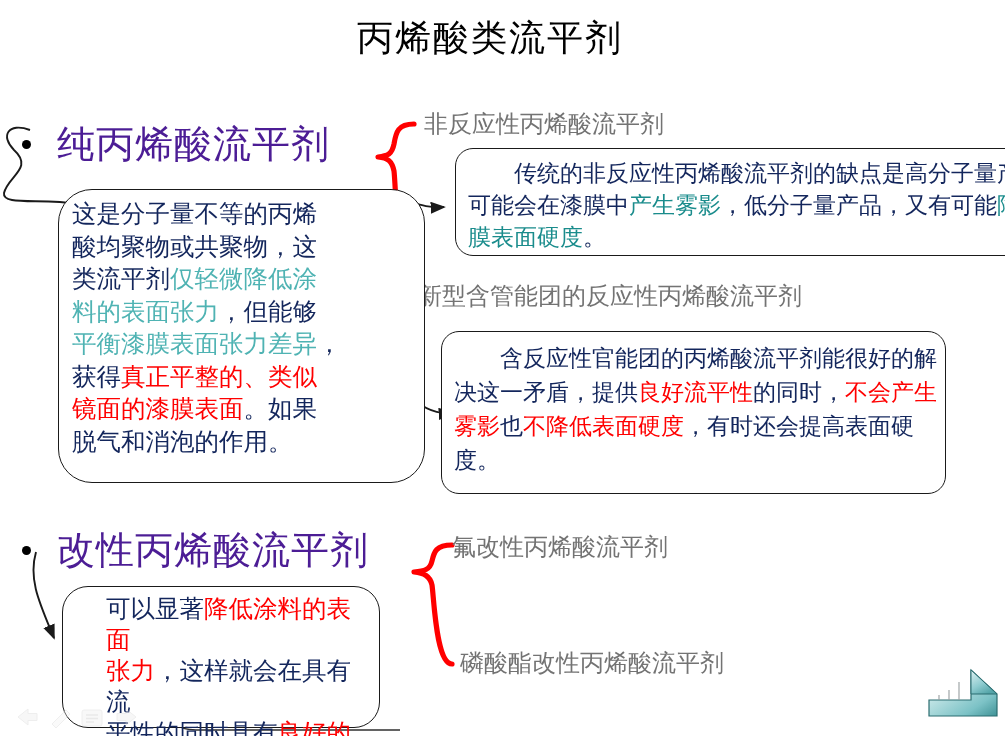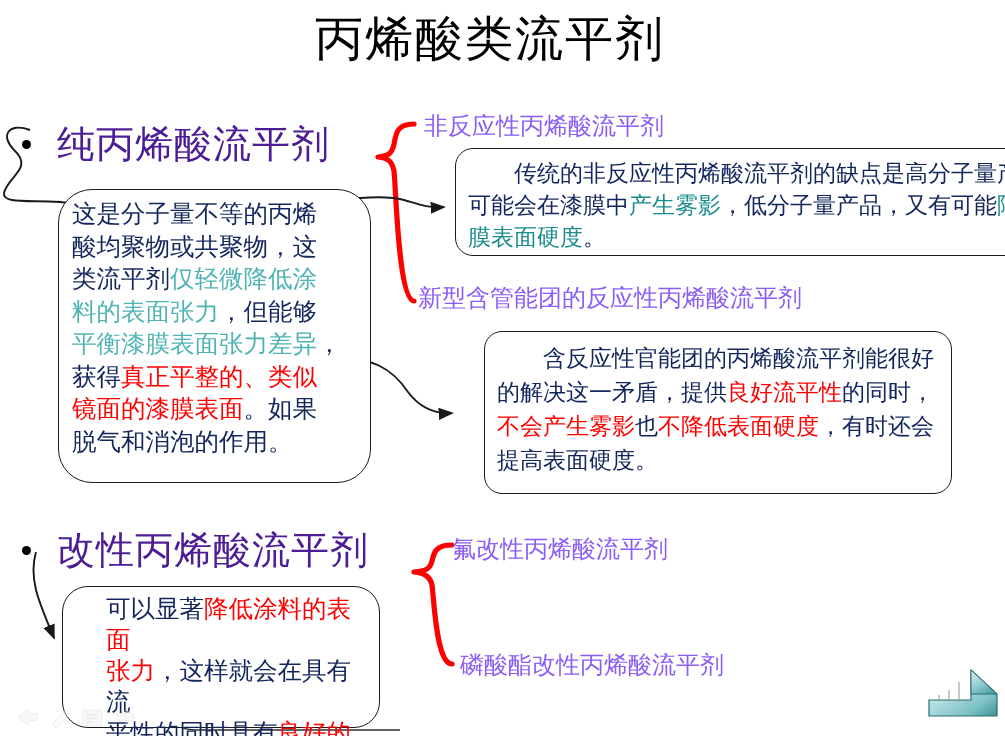--- a/index.html
+++ b/index.html
@@ -18,21 +18,21 @@
   }
 
   
   #slide-title {
     position: absolute;
     left: 0;
     top: 8px;
     width: 980px;
     text-align: center;
     font-family: "DejaVu Serif", "Liberation Serif", serif;
-    font-size: 48px;
+    font-size: 36px;
     line-height: 60px;
     color: #000000;
     letter-spacing: 2px;
     white-space: nowrap;
   }
 
   
   .bullet-row {
     position: absolute;
     display: flex;
@@ -54,24 +54,24 @@
     color: #4c1d95;
     font-weight: 400;
     letter-spacing: 1px;
   }
   #bullet-pure  { left: 22px; top: 122px; }
   #bullet-mod   { left: 22px; top: 528px; }
 
   
   .sub-heading {
     position: absolute;
-    font-family: Liberation Sans, sans-serif;
+    font-family: Liberation Mono, monospace;
     font-size: 24px;
     line-height: 30px;
-    color: #8b5cf6;
+    color: #737373;
     white-space: nowrap;
     letter-spacing: 0px;
   }
   #sub-nonreactive { left: 424px; top: 111px; }
   #sub-reactive    { left: 418px; top: 283px; }
   #sub-fluoro      { left: 452px; top: 534px; }
   #sub-phosphate   { left: 460px; top: 650px; }
 
   
   .callout {
@@ -82,21 +82,21 @@
     box-sizing: border-box;
   }
   .callout-inner {
     padding: 6px 10px 6px 12px;
   }
 
   
   #box-pure {
     left: 58px;
     top: 189px;
-    width: 313px;
+    width: 367px;
     height: 294px;
     border-radius: 34px;
   }
   #box-pure .callout-inner {
     font-family: "DejaVu Sans", "Liberation Sans", sans-serif;
     font-size: 24.5px;
     line-height: 32.5px;
     color: #1a1a1a;
     text-align: justify;
     text-align-last: left;
@@ -127,23 +127,23 @@
 
   
   #box-nonreactive {
     left: 455px;
     top: 148px;
     width: 640px;
     height: 108px;
     border-radius: 18px;
   }
   #box-reactive {
-    left: 484px;
+    left: 441px;
     top: 331px;
-    width: 468px;
+    width: 505px;
     height: 163px;
     border-radius: 18px;
   }
   .right-text {
     font-family: "DejaVu Serif", "Liberation Serif", serif;
     font-size: 23px;
     line-height: 32px;
     color: #13265c;
     padding: 8px 8px 4px 12px;
     letter-spacing: 0px;

